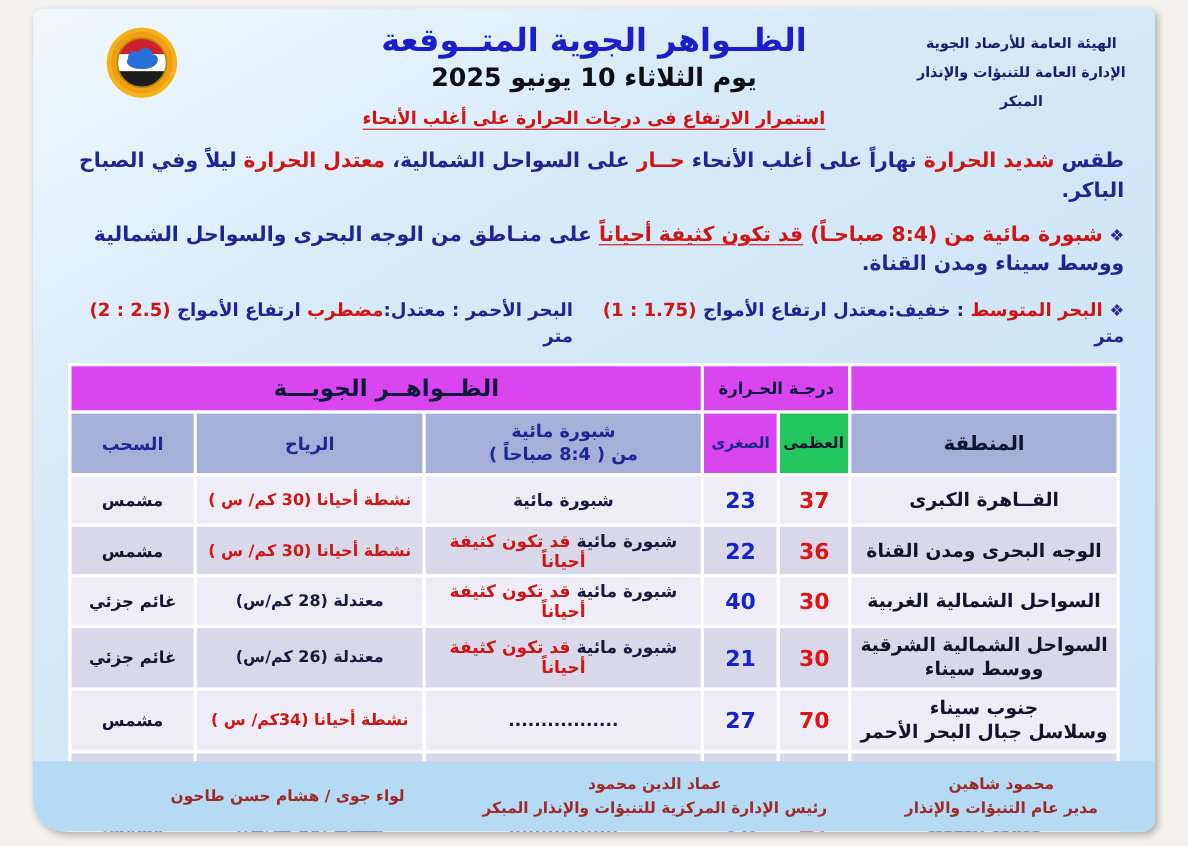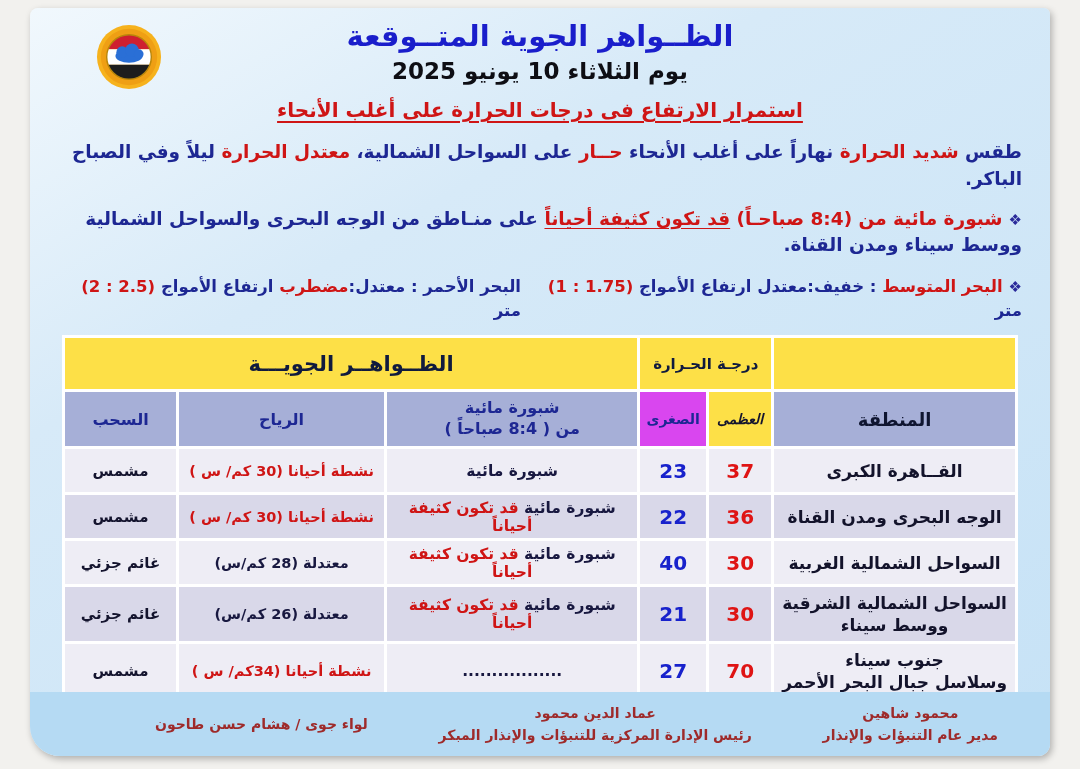--- a/index.html
+++ b/index.html
@@ -23,41 +23,41 @@
   .logo { position:absolute; left:66px; top:16px; width:66px; height:66px; }
   .title-block { width:560px; margin:0 auto; text-align:center; padding-top:12px; }
   .main-title { font-size:29px; color:#1a1ecb; margin:0; line-height:1.15; }
   .date-line { font-size:23px; color:#0e0e14; margin-top:5px; }
   .authority {
     position:absolute; right:14px; top:20px; width:215px; text-align:center;
     font-size:13px; color:#16206b; line-height:2.0;
   }
   .headline {
     text-align:center; margin-top:4px;
-    font-size:20px; color:#cf1515;
+    font-size:16px; color:#cf1515;
     text-decoration:underline; text-underline-offset:4px;
   }
   
   .summary { padding:4px 28px 0 18px; font-size:18.5px; line-height:1.45; }
   .summary p { margin:13px 0 0; }
   .bullet { color:#2a2a9a; font-size:15px; margin-left:6px; }
   .sea-line { display:flex; justify-content:space-between; font-size:16.5px; margin-top:16px !important; padding-left:6px; }
   .seg-n  { color:#1d2793; }
   .seg-r  { color:#cf1515; }
   .seg-ru { color:#cf1515; text-decoration:underline; text-underline-offset:3px; }
   .seg-k  { color:#181840; }
   
   .tbl-wrap { width:956px; margin:12px auto 0; }
   table { width:100%; border-collapse:separate; border-spacing:3px; background:#fff; table-layout:fixed; }
   th, td { text-align:center; vertical-align:middle; font-weight:bold; padding:2px 4px; }
-  tr.band th { background:#fde047; color:#101a3e; height:51px; font-size:21px; }
+  tr.band th { background:#d946ef; color:#101a3e; height:40px; font-size:21px; }
   tr.band th.temp-h { font-size:15px; }
   tr.sub th { background:#a6afd7; color:#1d2793; height:54px; font-size:16px; }
   tr.sub th.region-h { color:#0f1530; font-size:18px; }
-  tr.sub th.max-h { background:#fde047; color:#14142e; font-size:14px;font-style:italic; }
+  tr.sub th.max-h { background:#22c55e; color:#14142e; font-size:14px; }
   tr.sub th.min-h { background:#d946ef; color:#1d2793; font-size:14px; }
   .pre { white-space:pre-line; line-height:1.3; }
   tbody tr:nth-child(odd)  td { background:#eeedf5; }
   tbody tr:nth-child(even) td { background:#d9d8e9; }
   td.region-c { color:#13132b; font-size:17px; line-height:1.3; white-space:pre-line; }
   td.max-c { color:#df1414; font-size:20px; }
   td.min-c { color:#1822cc; font-size:20px; }
   td.mist-c { font-size:15.5px; }
   td.wind-c { font-size:14.5px; }
   td.clouds-c { color:#14142e; font-size:15px; }
@@ -94,20 +94,24 @@
           <circle cx="37" cy="27" r="7" fill="#2a6fd6"></circle>
           <circle cx="44" cy="31" r="5" fill="#2a6fd6"></circle>
         </g>
         <circle cx="34" cy="34" r="23" fill="none" stroke="#b8860b" stroke-width="1.5"></circle>
       </svg>
     </div>
     <div class="title-block">
       <h1 class="main-title">الظــواهر الجوية المتــوقعة</h1>
       <div class="date-line">يوم الثلاثاء 10 يونيو 2025</div>
     </div>
+    <div class="authority">
+      <div>الهيئة العامة للأرصاد الجوية</div>
+      <div>الإدارة العامة للتنبؤات والإنذار المبكر</div>
+    </div>
   </div>
 
   <div class="headline">استمرار الارتفاع فى درجات الحرارة على أغلب الأنحاء</div>
 
   <div class="summary">
     <p><span class="seg-n">طقس </span><span class="seg-r">شديد الحرارة </span><span class="seg-n">نهاراً على أغلب الأنحاء </span><span class="seg-r">حــار </span><span class="seg-n">على السواحل الشمالية، </span><span class="seg-r">معتدل الحرارة </span><span class="seg-n">ليلاً وفي الصباح الباكر.</span></p>
     <p><span class="bullet">❖</span><span><span class="seg-r">شبورة مائية من (8:4 صباحـاً) </span><span class="seg-ru">قد تكون كثيفة أحياناً</span><span class="seg-n"> على منـاطق من الوجه البحرى والسواحل الشمالية ووسط سيناء ومدن القناة.</span></span></p>
     <p class="sea-line">
       <span><span class="bullet">❖</span><span><span class="seg-r">البحر المتوسط </span><span class="seg-n">: خفيف:معتدل  ارتفاع الأمواج </span><span class="seg-r" dir="ltr">(1 : 1.75)</span><span class="seg-n"> متر</span></span></span>
       <span><span class="seg-n">البحر الأحمر : معتدل:</span><span class="seg-r">مضطرب</span><span class="seg-n">  ارتفاع الأمواج </span><span class="seg-r" dir="ltr">(2 : 2.5)</span><span class="seg-n"> متر</span></span>

